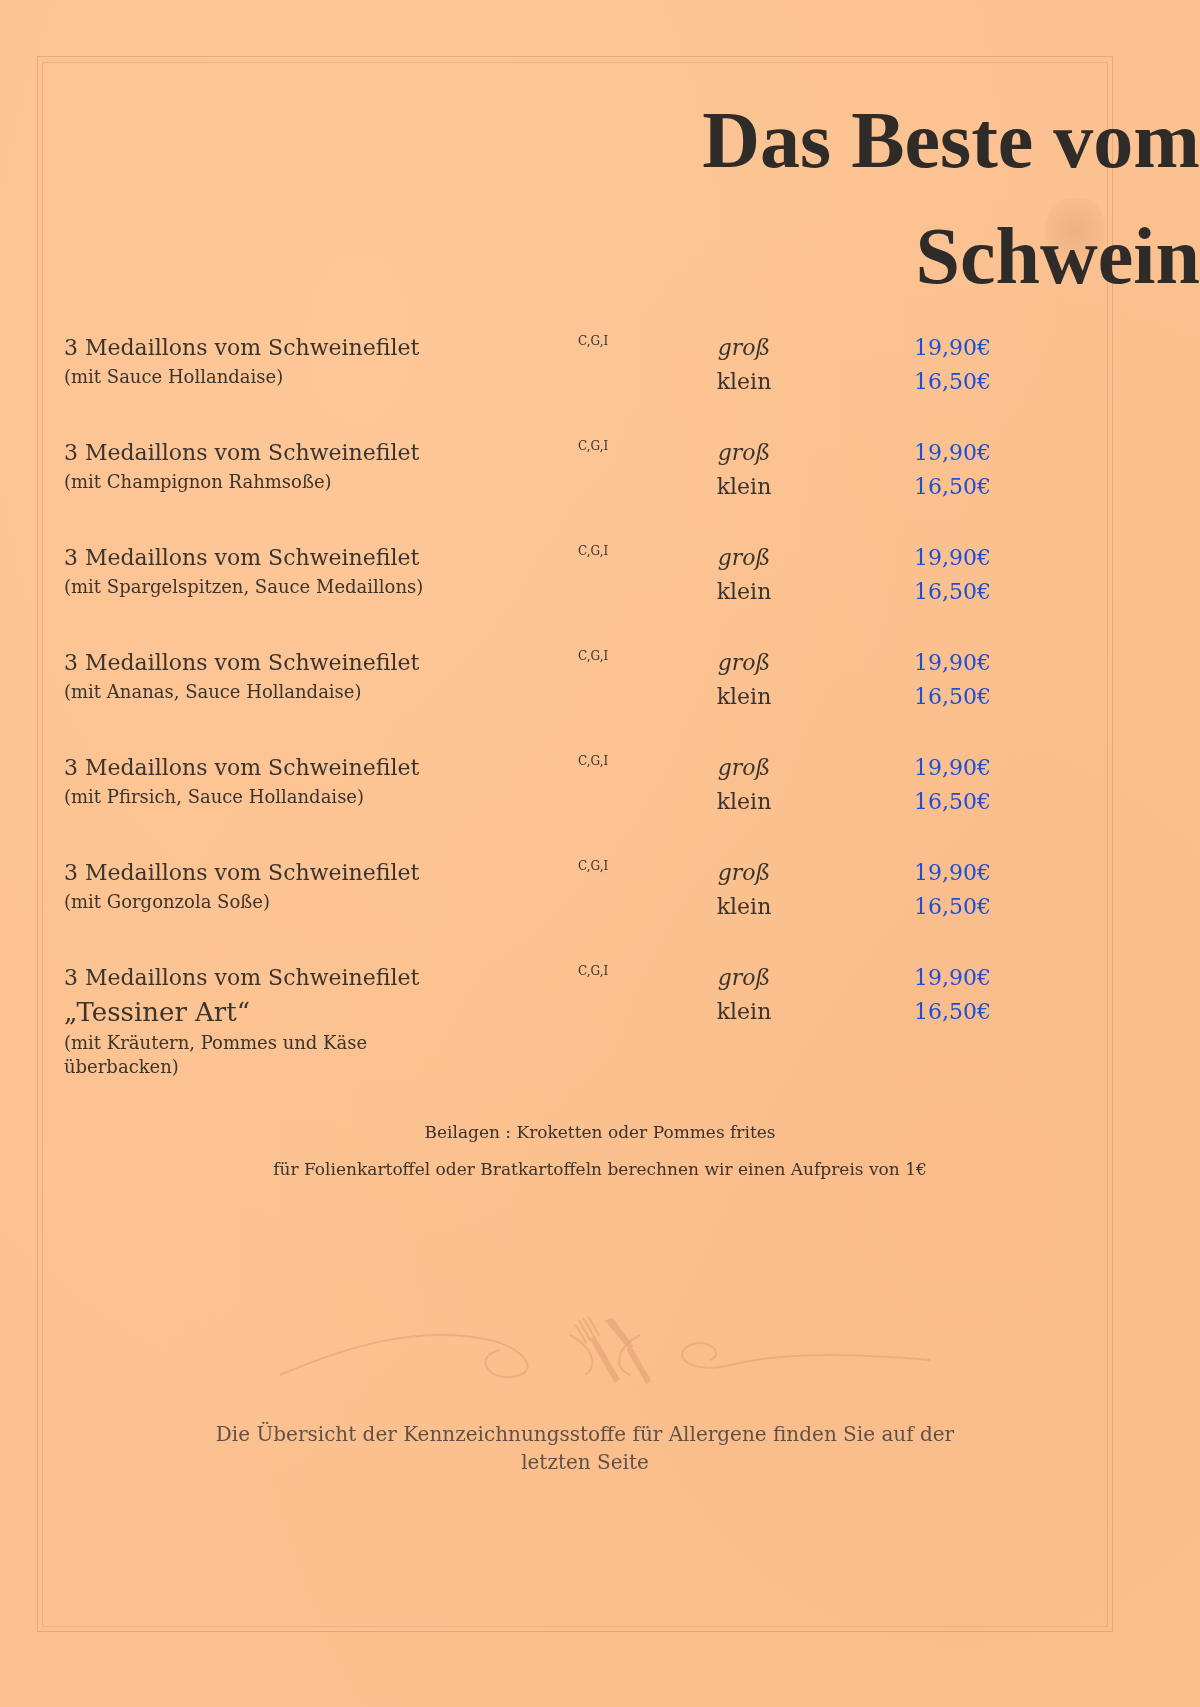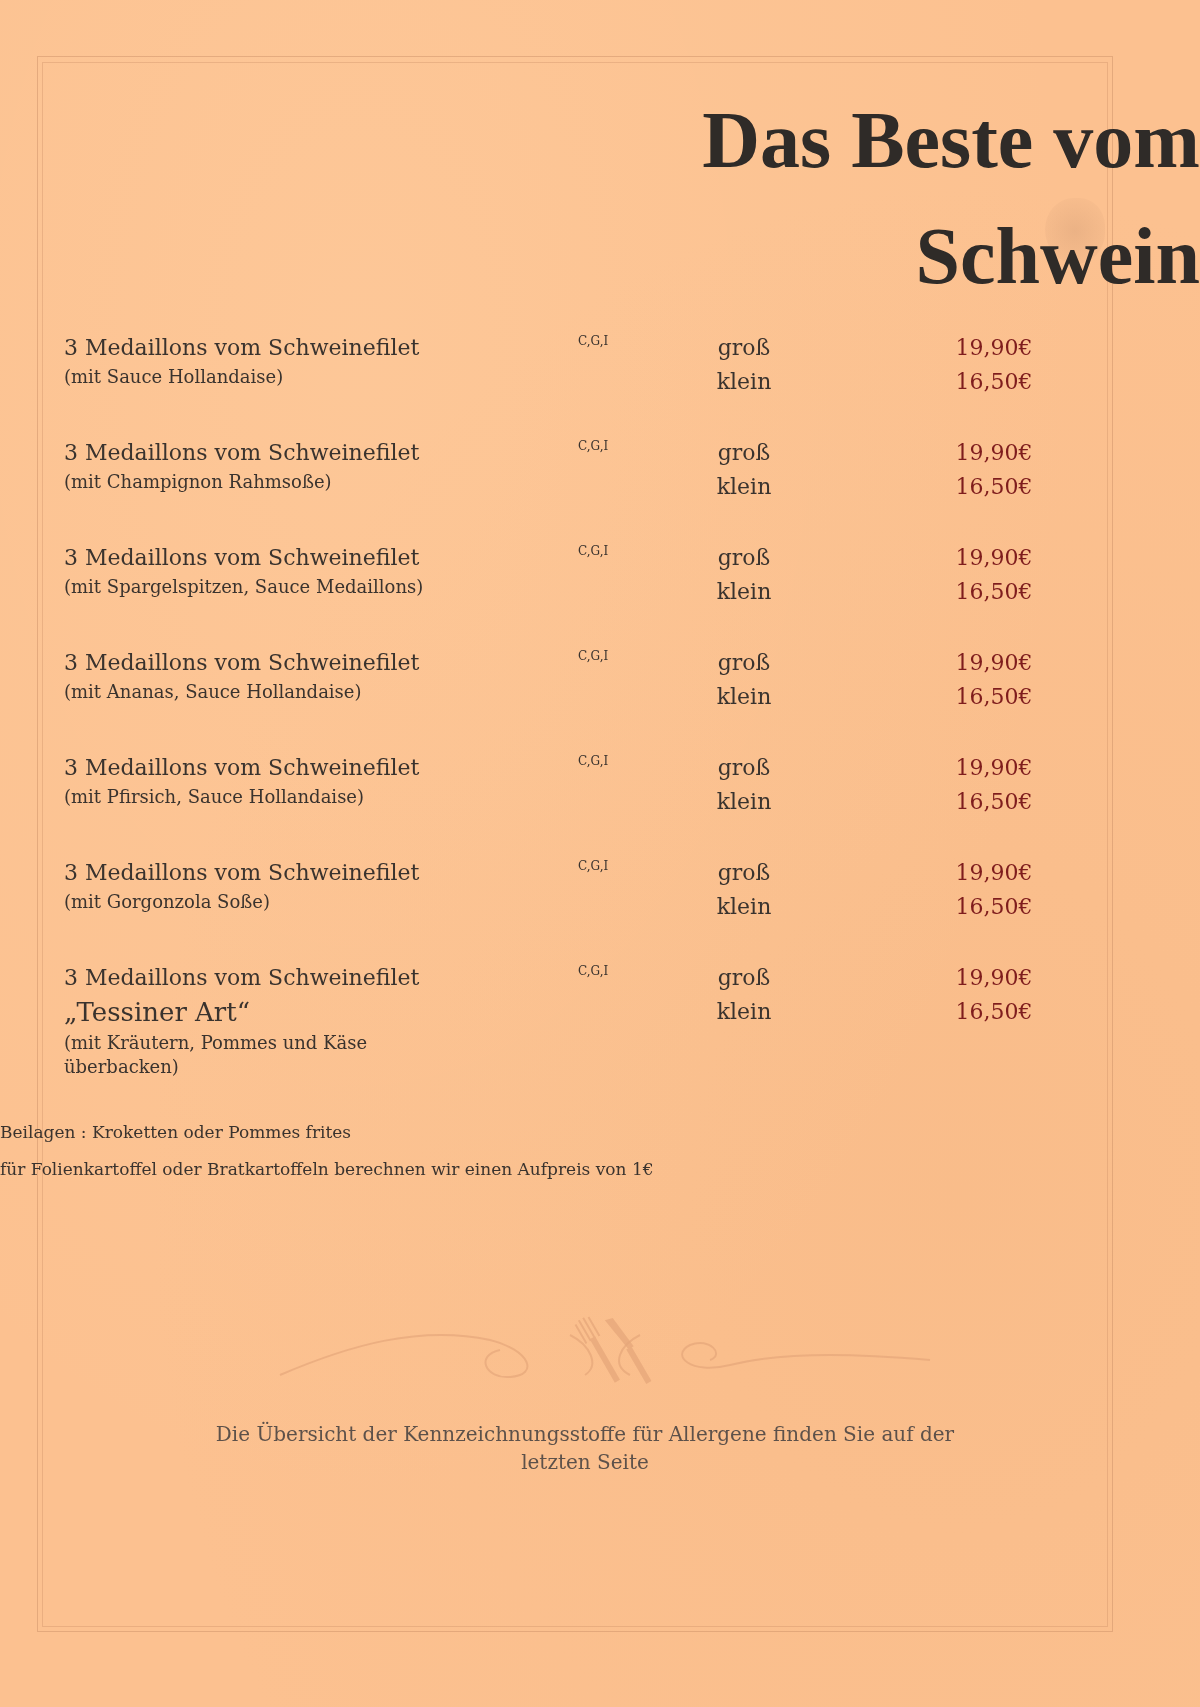--- a/index.html
+++ b/index.html
@@ -105,37 +105,38 @@
     }
     .size {
       position: absolute;
       left: 620px;
       width: 120px;
       text-align: center;
       font-size: 22px;
       line-height: 34px;
       color: #3a332e;
     }
-    .size.big { top: 0; }
+    .size.big { top: 0; font-style: italic; }
     .size.small { top: 34px; }
     .price {
       position: absolute;
       right: 0;
       width: 160px;
-      text-align: center;
+      text-align: left;
       font-size: 22px;
       line-height: 34px;
-      color: #7f1d1d;
+      color: #1d4ed8;
     }
     .price.big { top: 0; }
     .price.small { top: 34px; }
 
     .sides {
       position: absolute;
       left: 0; right: 0;
+      text-align: center;
       font-size: 17px;
       color: #3a332e;
     }
     .sides.l1 { top: 1122px; }
     .sides.l2 { top: 1159px; }
 
     .ornament {
       position: absolute;
       left: 270px; top: 1305px;
       width: 670px; height: 80px;

